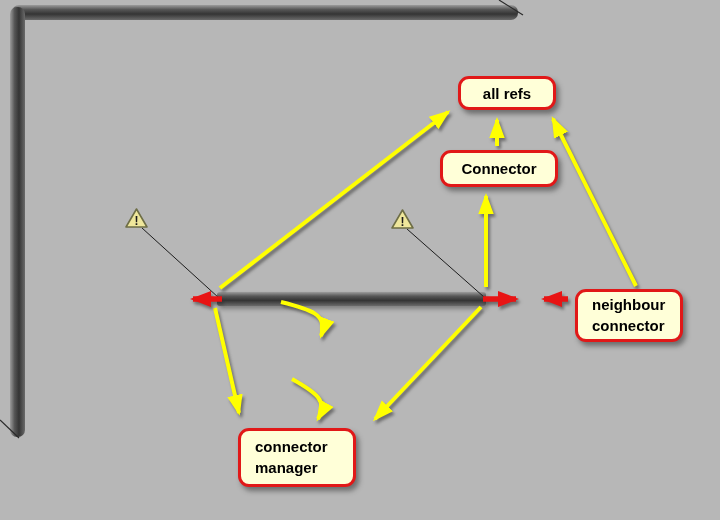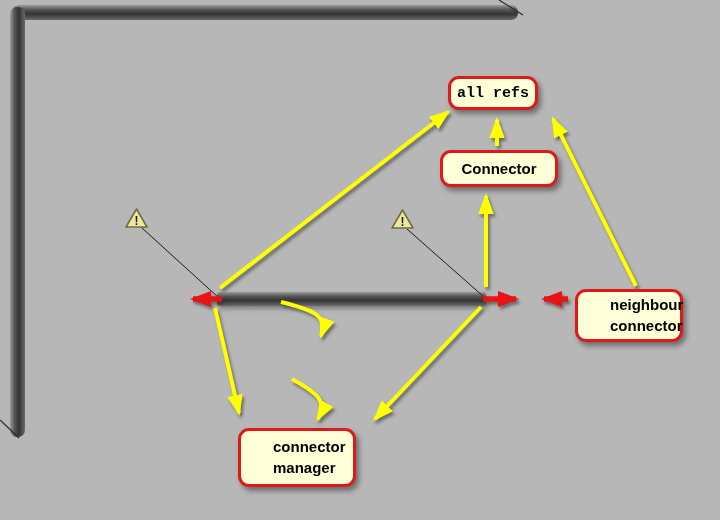--- a/index.html
+++ b/index.html
@@ -22,23 +22,23 @@
     border-radius:11px;
     box-shadow:3px 4px 5px rgba(40,40,40,0.5);
     color:#000;
     font-weight:bold;
     font-size:15px;
     display:flex;
     flex-direction:column;
     justify-content:center;
   }
   .node.center{align-items:center;}
-  .node.left{align-items:flex-start;padding-left:32px;line-height:1.38;}
+  .node.left{align-items:flex-start;padding-left:14px;line-height:1.38;}
   .node span{display:block;white-space:nowrap;}
-  #node-all-refs{left:448px;top:76px;width:90px;height:34px;font-family:Liberation Mono, monospace;}
+  #node-all-refs{left:458px;top:76px;width:98px;height:34px;}
   #node-connector{left:440px;top:150px;width:118px;height:37px;}
   #node-neighbour-connector{left:575px;top:289px;width:108px;height:53px;}
   #node-pipe{left:250px;top:343px;width:62px;height:34px;}
   #node-connector-manager{left:238px;top:428px;width:118px;height:59px;}
 </style>
 </head>
 <body>
 
 <div class="stage">
 

